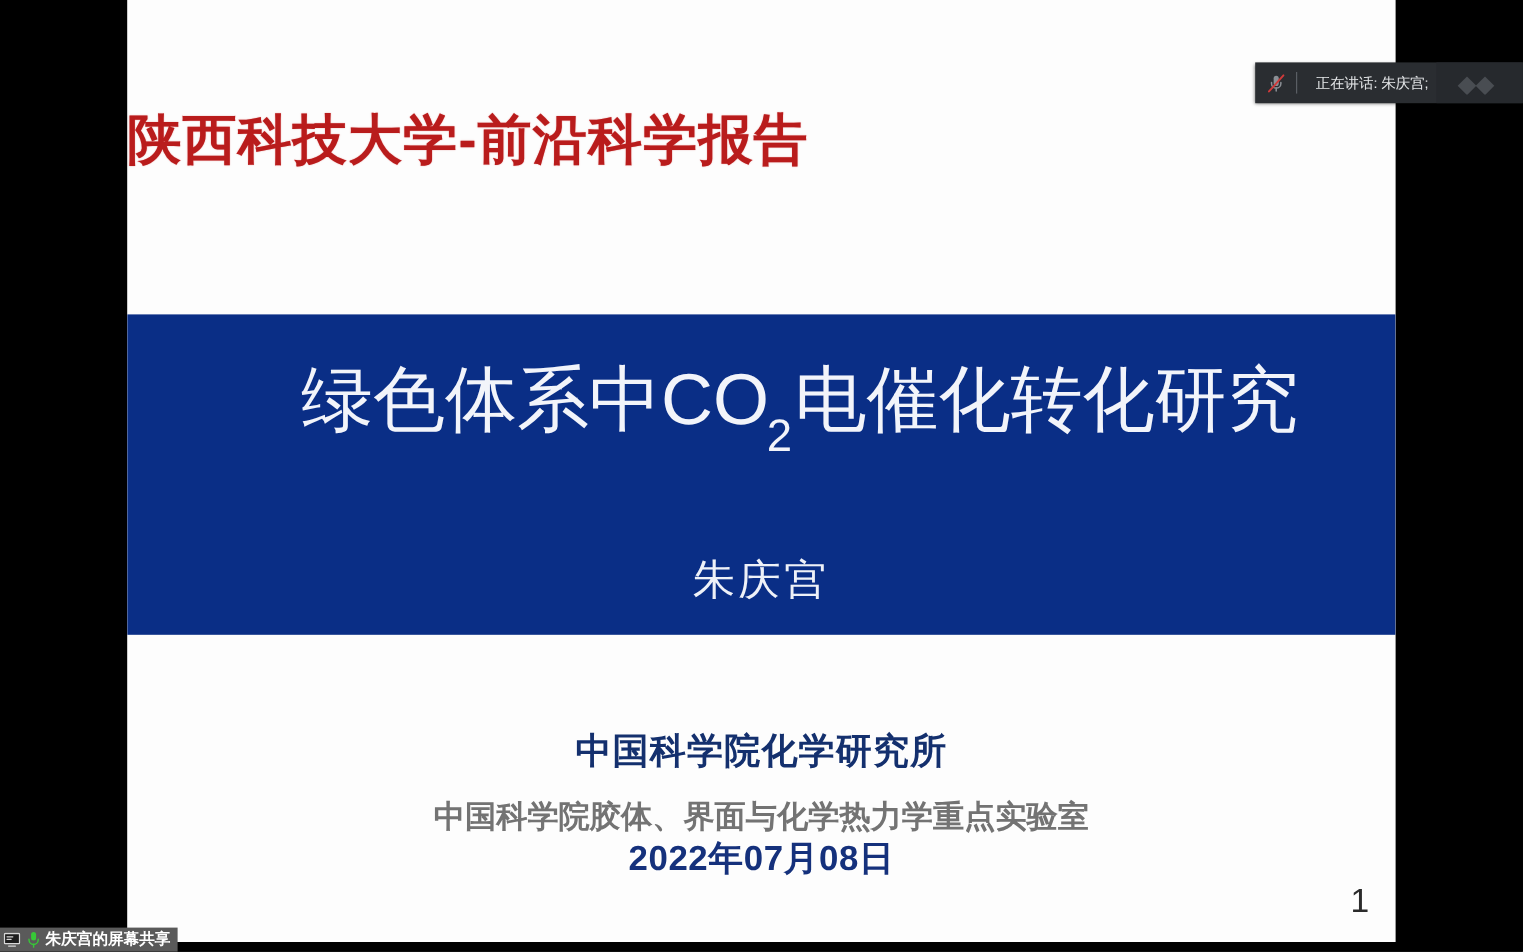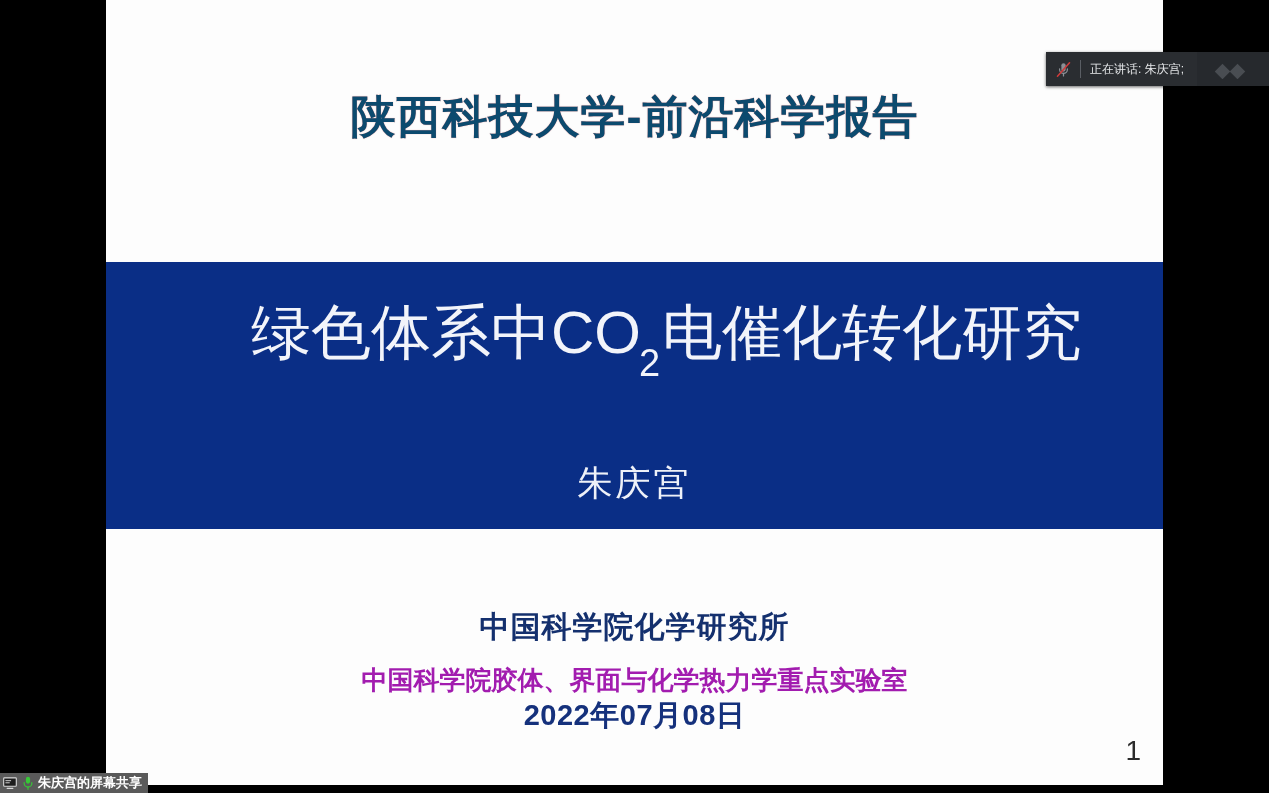--- a/index.html
+++ b/index.html
@@ -34,22 +34,22 @@
     background: #fdfdfd;
     overflow: hidden;
   }
 
   
   #slide-header-title {
     position: absolute;
     left: 0;
     top: 92px;
     width: 1057px;
-    text-align: center;
-    color: #0c4a6e;
+    text-align: left;
+    color: #b91c1c;
     font-size: 45px;
     font-weight: bold;
     letter-spacing: 1px;
     line-height: 1.1;
     white-space: nowrap;
     text-shadow: 0 0 1px rgba(201,23,23,0.55);
   }
 
   
   #slide-banner {
@@ -105,21 +105,21 @@
   #affiliation-institute {
     color: #14306e;
     font-size: 30px;
     font-weight: bold;
     letter-spacing: 1px;
     line-height: 1.25;
     white-space: nowrap;
   }
   #affiliation-lab {
     margin-top: 18px;
-    color: #a21caf;
+    color: #737373;
     font-size: 26px;
     font-weight: bold;
     letter-spacing: 0px;
     line-height: 1.25;
     white-space: nowrap;
   }
   #slide-date {
     margin-top: 0;
     color: #15317c;
     font-size: 29px;
@@ -142,20 +142,21 @@
   #active-speaker-badge {
     position: absolute;
     left: 1046px;
     top: 52px;
     width: 223px;
     height: 34px;
     background: #2a2d31;
     display: flex;
     align-items: center;
     box-shadow: 0 1px 3px rgba(0,0,0,0.6);
+    text-align: center;
   }
   #mic-muted-icon {
     width: 34px;
     height: 34px;
     display: flex;
     align-items: center;
     justify-content: center;
     flex: 0 0 auto;
   }
   #speaker-divider {

